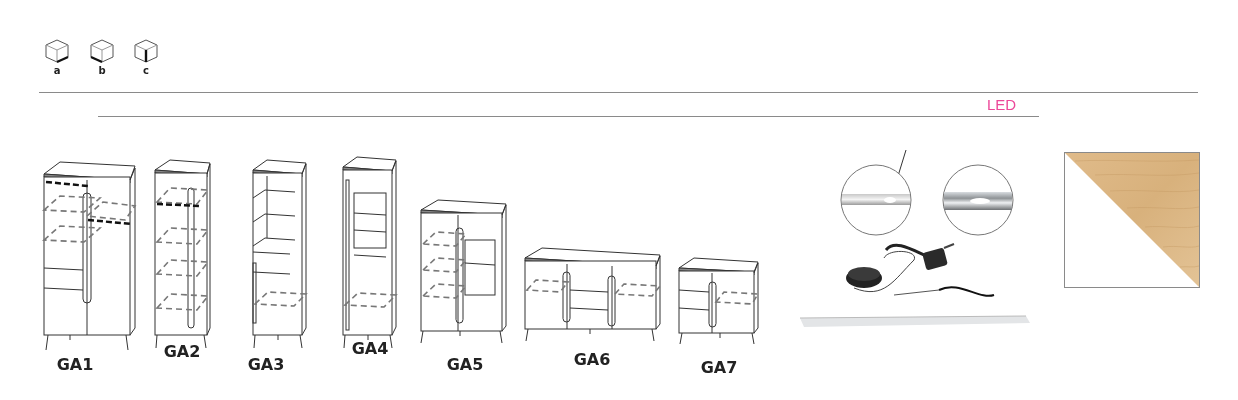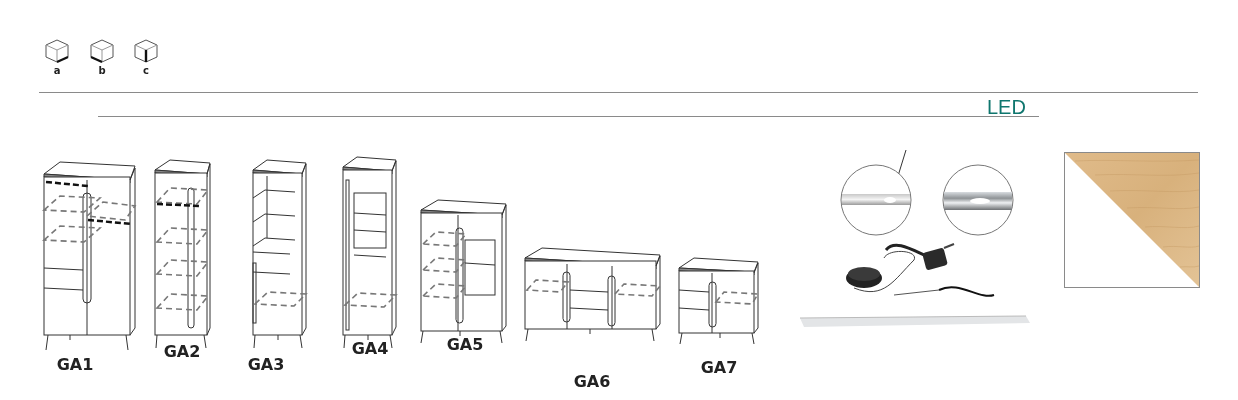--- a/index.html
+++ b/index.html
@@ -1,21 +1,21 @@
 <!DOCTYPE html>
 <html><head>
 <meta charset="utf-8">
 <style>
   html, body { margin:0; padding:0; background:#ffffff; }
   body { width:1238px; height:400px; position:relative; overflow:hidden; font-family:"Liberation Sans", sans-serif; }
   .abs { position:absolute; }
   .hline { position:absolute; height:1px; background:#8a8a8a; }
   .cube-wrap { position:absolute; width:26px; text-align:center; }
   .cube-label { font-family:"DejaVu Sans", sans-serif; font-weight:bold; font-size:10px; color:#222; display:block; margin-top:1px; }
-  .led-title { font-family:"Liberation Sans", sans-serif; font-size:20px; color:#0f766e; }
+  .led-title { font-family:"Liberation Sans", sans-serif; font-size:15px; color:#ec4899; }
   .item-label { position:absolute; font-family:"DejaVu Sans", sans-serif; font-size:16px; font-weight:bold; color:#222; text-align:center; width:60px; }
   svg { display:block; }
   .swatch { position:absolute; border:1px solid #8a8a8a; overflow:hidden; }
 </style>
 </head>
 <body>
 
 <div class="cube-wrap" style="left:44px; top:38px;">
   <svg width="26" height="26" viewBox="0 0 26 26">
     <path d="M13 2 L24 7 L24 19 L13 24 L2 19 L2 7 Z" fill="#fff" stroke="#555" stroke-width="1"></path>
@@ -145,21 +145,21 @@
       <line x1="47" y1="65" x2="77" y2="67"></line>
       <path d="M5 133 L3 145 M82 133 L84 145 M42 133 L42 138"></path>
     </g>
     <g fill="none" stroke="#777" stroke-width="1.6" stroke-dasharray="6,4">
       <path d="M5 46 L18 34 L48 36 L38 48 Z"></path>
       <path d="M5 72 L18 60 L48 62 L38 74 Z"></path>
       <path d="M5 98 L18 86 L48 88 L38 100 Z"></path>
     </g>
   </svg>
 </div>
-<div class="item-label" style="left:435px; top:335px;">GA5</div>
+<div class="item-label" style="left:435px; top:355px;">GA5</div>
 
 <div class="abs" style="left:522px; top:246px;">
   <svg width="140" height="100" viewBox="0 0 140 100">
     <g fill="none" stroke="#333" stroke-width="1">
       <path d="M3 12 L20 2 L138 9 L134 20 Z" fill="#fff"></path>
       <path d="M3 12 L134 20 L134 23 L3 15 Z" fill="#888"></path>
       <rect x="3" y="15" width="131" height="68" fill="#fff"></rect>
       <path d="M134 20 L138 10 L138 78 L134 83"></path>
       <line x1="45" y1="18" x2="45" y2="83"></line>
       <line x1="90" y1="20" x2="90" y2="83"></line>
@@ -168,21 +168,21 @@
       <line x1="48" y1="44" x2="86" y2="46"></line>
       <line x1="48" y1="62" x2="86" y2="64"></line>
       <path d="M6 83 L4 95 M130 83 L132 95 M68 83 L68 88"></path>
     </g>
     <g fill="none" stroke="#777" stroke-width="1.6" stroke-dasharray="6,4">
       <path d="M5 44 L14 34 L46 36 L38 46 Z"></path>
       <path d="M93 48 L102 38 L138 40 L130 50 Z"></path>
     </g>
   </svg>
 </div>
-<div class="item-label" style="left:562px; top:372px;">GA6</div>
+<div class="item-label" style="left:562px; top:350px;">GA6</div>
 
 <div class="abs" style="left:676px; top:256px;">
   <svg width="86" height="92" viewBox="0 0 86 92">
     <g fill="none" stroke="#333" stroke-width="1">
       <path d="M3 12 L18 2 L82 6 L78 16 Z" fill="#fff"></path>
       <path d="M3 12 L78 16 L78 19 L3 15 Z" fill="#888"></path>
       <rect x="3" y="15" width="75" height="62" fill="#fff"></rect>
       <path d="M78 17 L82 7 L82 72 L78 77"></path>
       <line x1="36" y1="17" x2="36" y2="77"></line>
       <rect x="33" y="26" width="7" height="45" rx="3.5"></rect>

